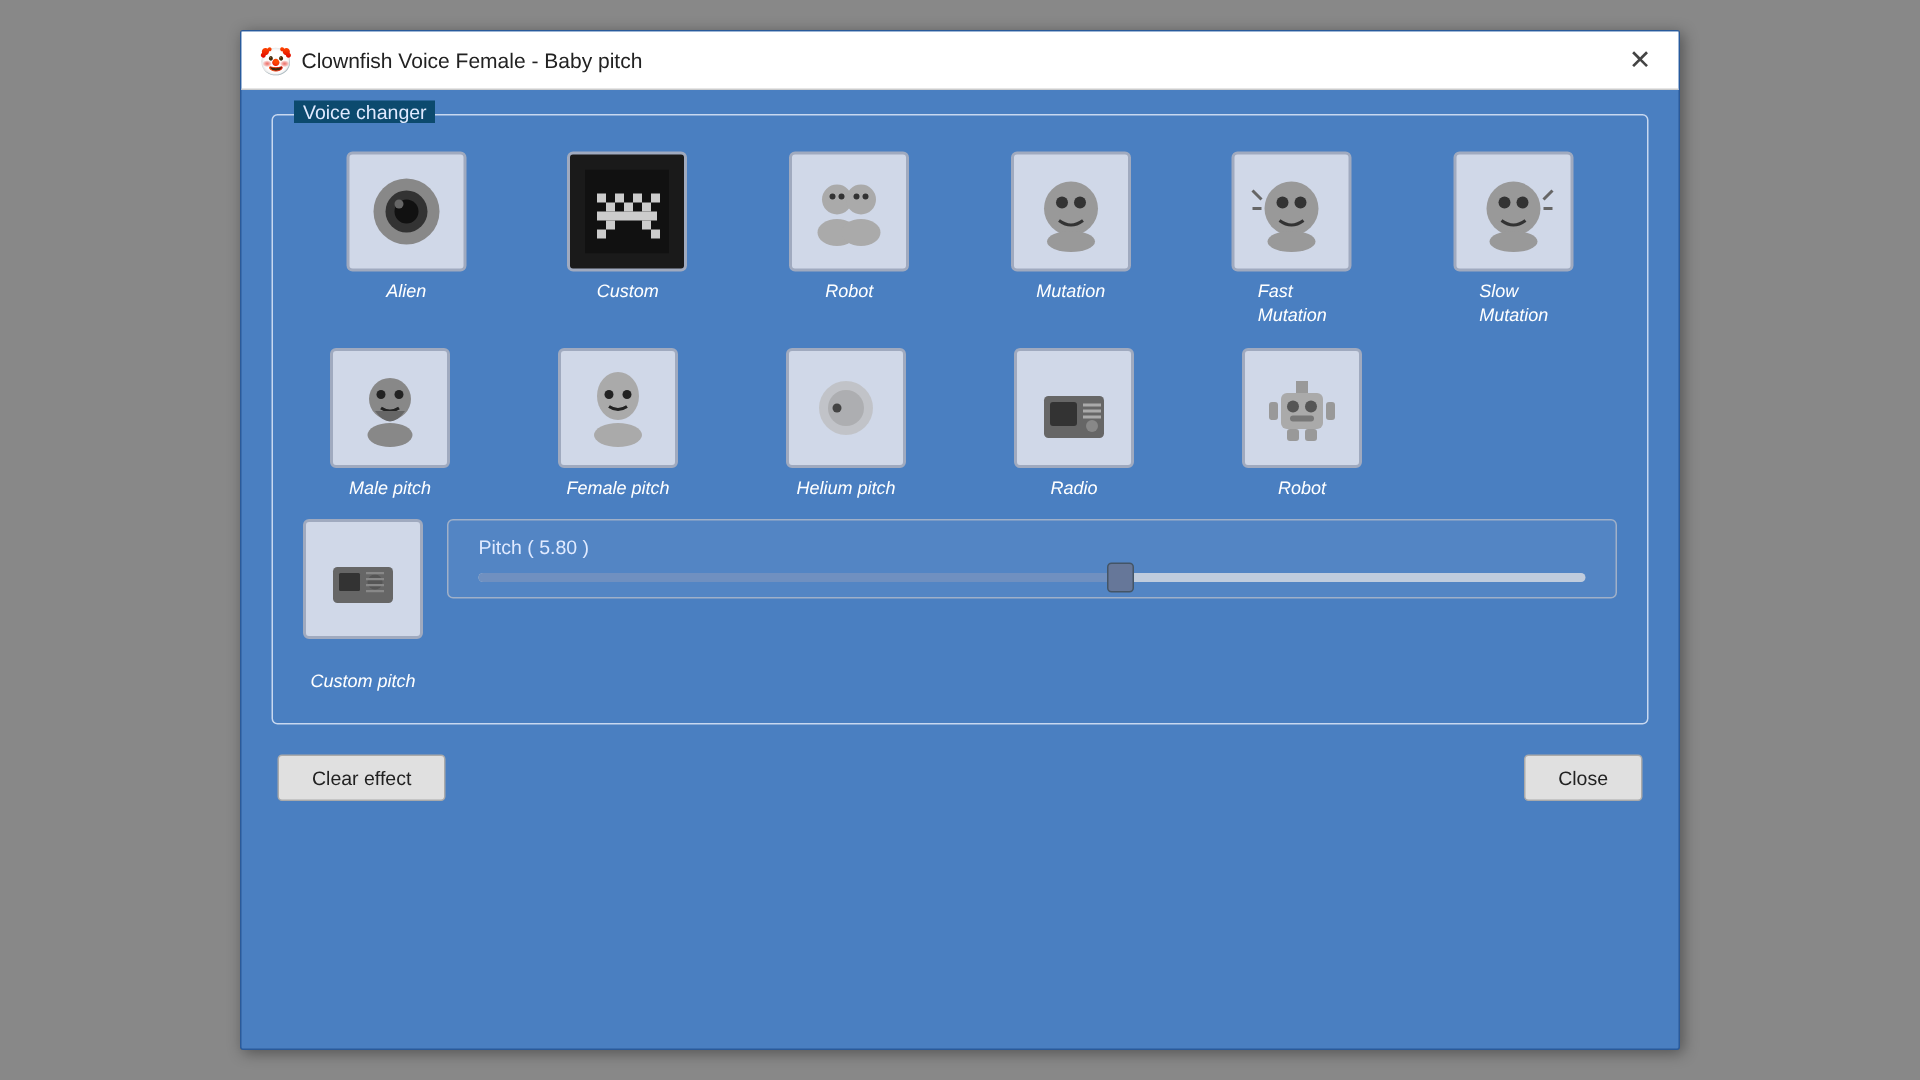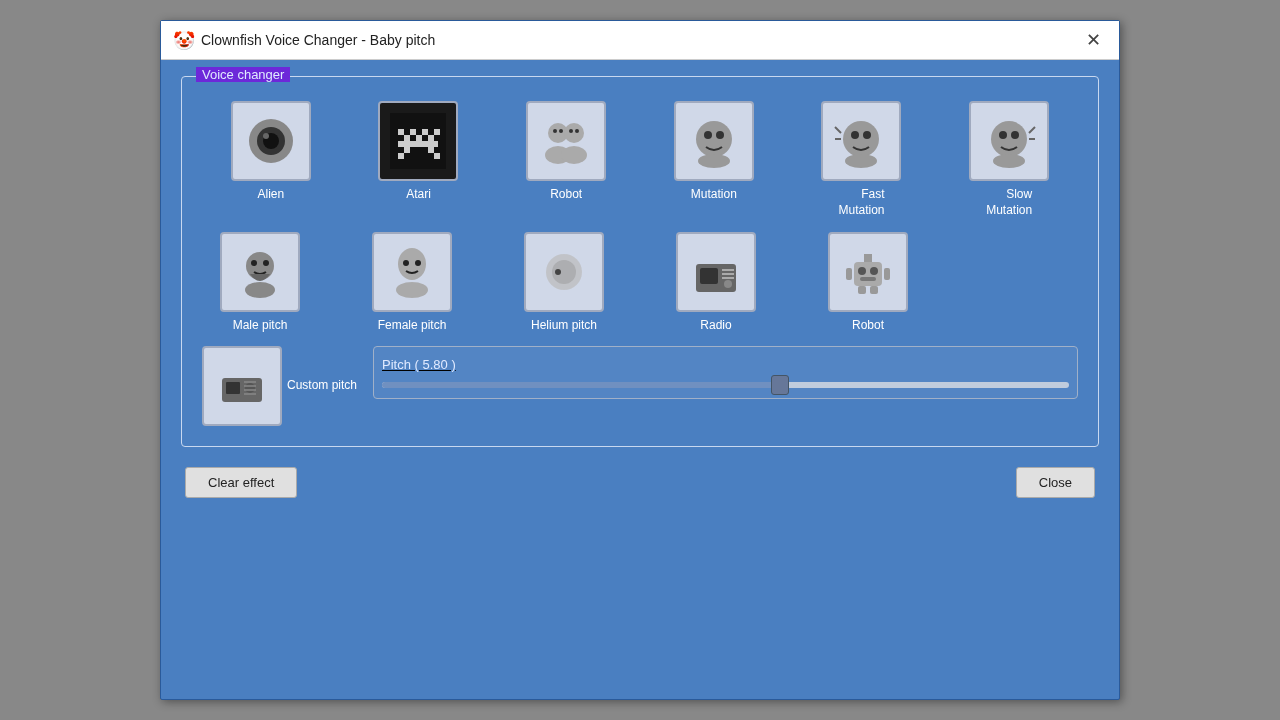--- a/index.html
+++ b/index.html
@@ -59,21 +59,21 @@
       border: 1px solid #c8d8f0;
       border-radius: 4px;
       padding: 16px 20px 20px;
       position: relative;
       margin-bottom: 20px;
     }
     .group-label {
       position: absolute;
       top: -10px;
       left: 14px;
-      background: #6d28d9;
+      background: #0c4a6e;
       padding: 0 6px;
       color: #e0eaff;
       font-size: 13px;
     }
     .voice-grid {
       display: grid;
       grid-template-columns: repeat(6, 1fr);
       gap: 10px;
       margin-top: 8px;
     }
@@ -100,43 +100,43 @@
     .voice-item-icon.selected {
       border: 2px solid #5599ff;
       background: #c8d8f0;
     }
     .voice-item-icon.dark-border {
       background: #1a1a1a;
     }
     .voice-item-label {
       color: #fff;
       font-size: 12px;
-      text-align: right;
+      text-align: left;
       line-height: 1.3;
+      font-style: italic;
     }
     .bottom-row {
       display: flex;
       align-items: flex-start;
       gap: 16px;
       margin-top: 12px;
     }
     .custom-pitch-item {
       display: flex;
-      flex-direction: row;
-      align-items: center;
-      gap: 5px;
+      flex-direction: column;
+      align-items: center;
+      gap: 21px;
       cursor: pointer;
     }
     .pitch-slider-area {
       flex: 1;
       border: 1px solid #a0b0c8;
       border-radius: 4px;
-      padding: 10px 8px;
+      padding: 10px 20px;
       background: rgba(255,255,255,0.05);
-      text-decoration: underline;
     }
     .pitch-label {
       color: #e0eaff;
       font-size: 13px;
       margin-bottom: 10px;
     }
     .slider-track {
       width: 100%;
       height: 6px;
       background: #c0ccdd;
@@ -184,21 +184,21 @@
     }
   </style>
 </head>
 <body>
 
 <div class="window">
 
   <div class="title-bar">
     <div class="title-bar-left">
       <span class="title-icon">🤡</span>
-      <span class="title-text">Clownfish Voice Changer - Baby pitch</span>
+      <span class="title-text">Clownfish Voice Female - Baby pitch</span>
     </div>
     <button class="close-btn">✕</button>
   </div>
 
   <div class="window-body">
 
     <div class="group-box">
       <span class="group-label">Voice changer</span>
 
       <div class="voice-grid">
@@ -227,21 +227,21 @@
               <rect x="14" y="22" width="6" height="6" fill="#ccc"></rect>
               <rect x="26" y="22" width="6" height="6" fill="#ccc"></rect>
               <rect x="38" y="22" width="6" height="6" fill="#ccc"></rect>
               <rect x="8" y="28" width="40" height="6" fill="#ccc"></rect>
               <rect x="14" y="34" width="6" height="6" fill="#ccc"></rect>
               <rect x="38" y="34" width="6" height="6" fill="#ccc"></rect>
               <rect x="8" y="40" width="6" height="6" fill="#ccc"></rect>
               <rect x="44" y="40" width="6" height="6" fill="#ccc"></rect>
             </svg>
           </div>
-          <span class="voice-item-label">Atari</span>
+          <span class="voice-item-label">Custom</span>
         </div>
 
         <div class="voice-item">
           <div class="voice-item-icon">
             <svg class="icon-svg" viewBox="0 0 56 56" xmlns="http://www.w3.org/2000/svg">
               <circle cx="20" cy="20" r="10" fill="#aaa"></circle>
               <circle cx="36" cy="20" r="10" fill="#aaa"></circle>
               <ellipse cx="20" cy="42" rx="13" ry="9" fill="#aaa"></ellipse>
               <ellipse cx="36" cy="42" rx="13" ry="9" fill="#aaa"></ellipse>
               <circle cx="17" cy="18" r="2" fill="#333"></circle>

